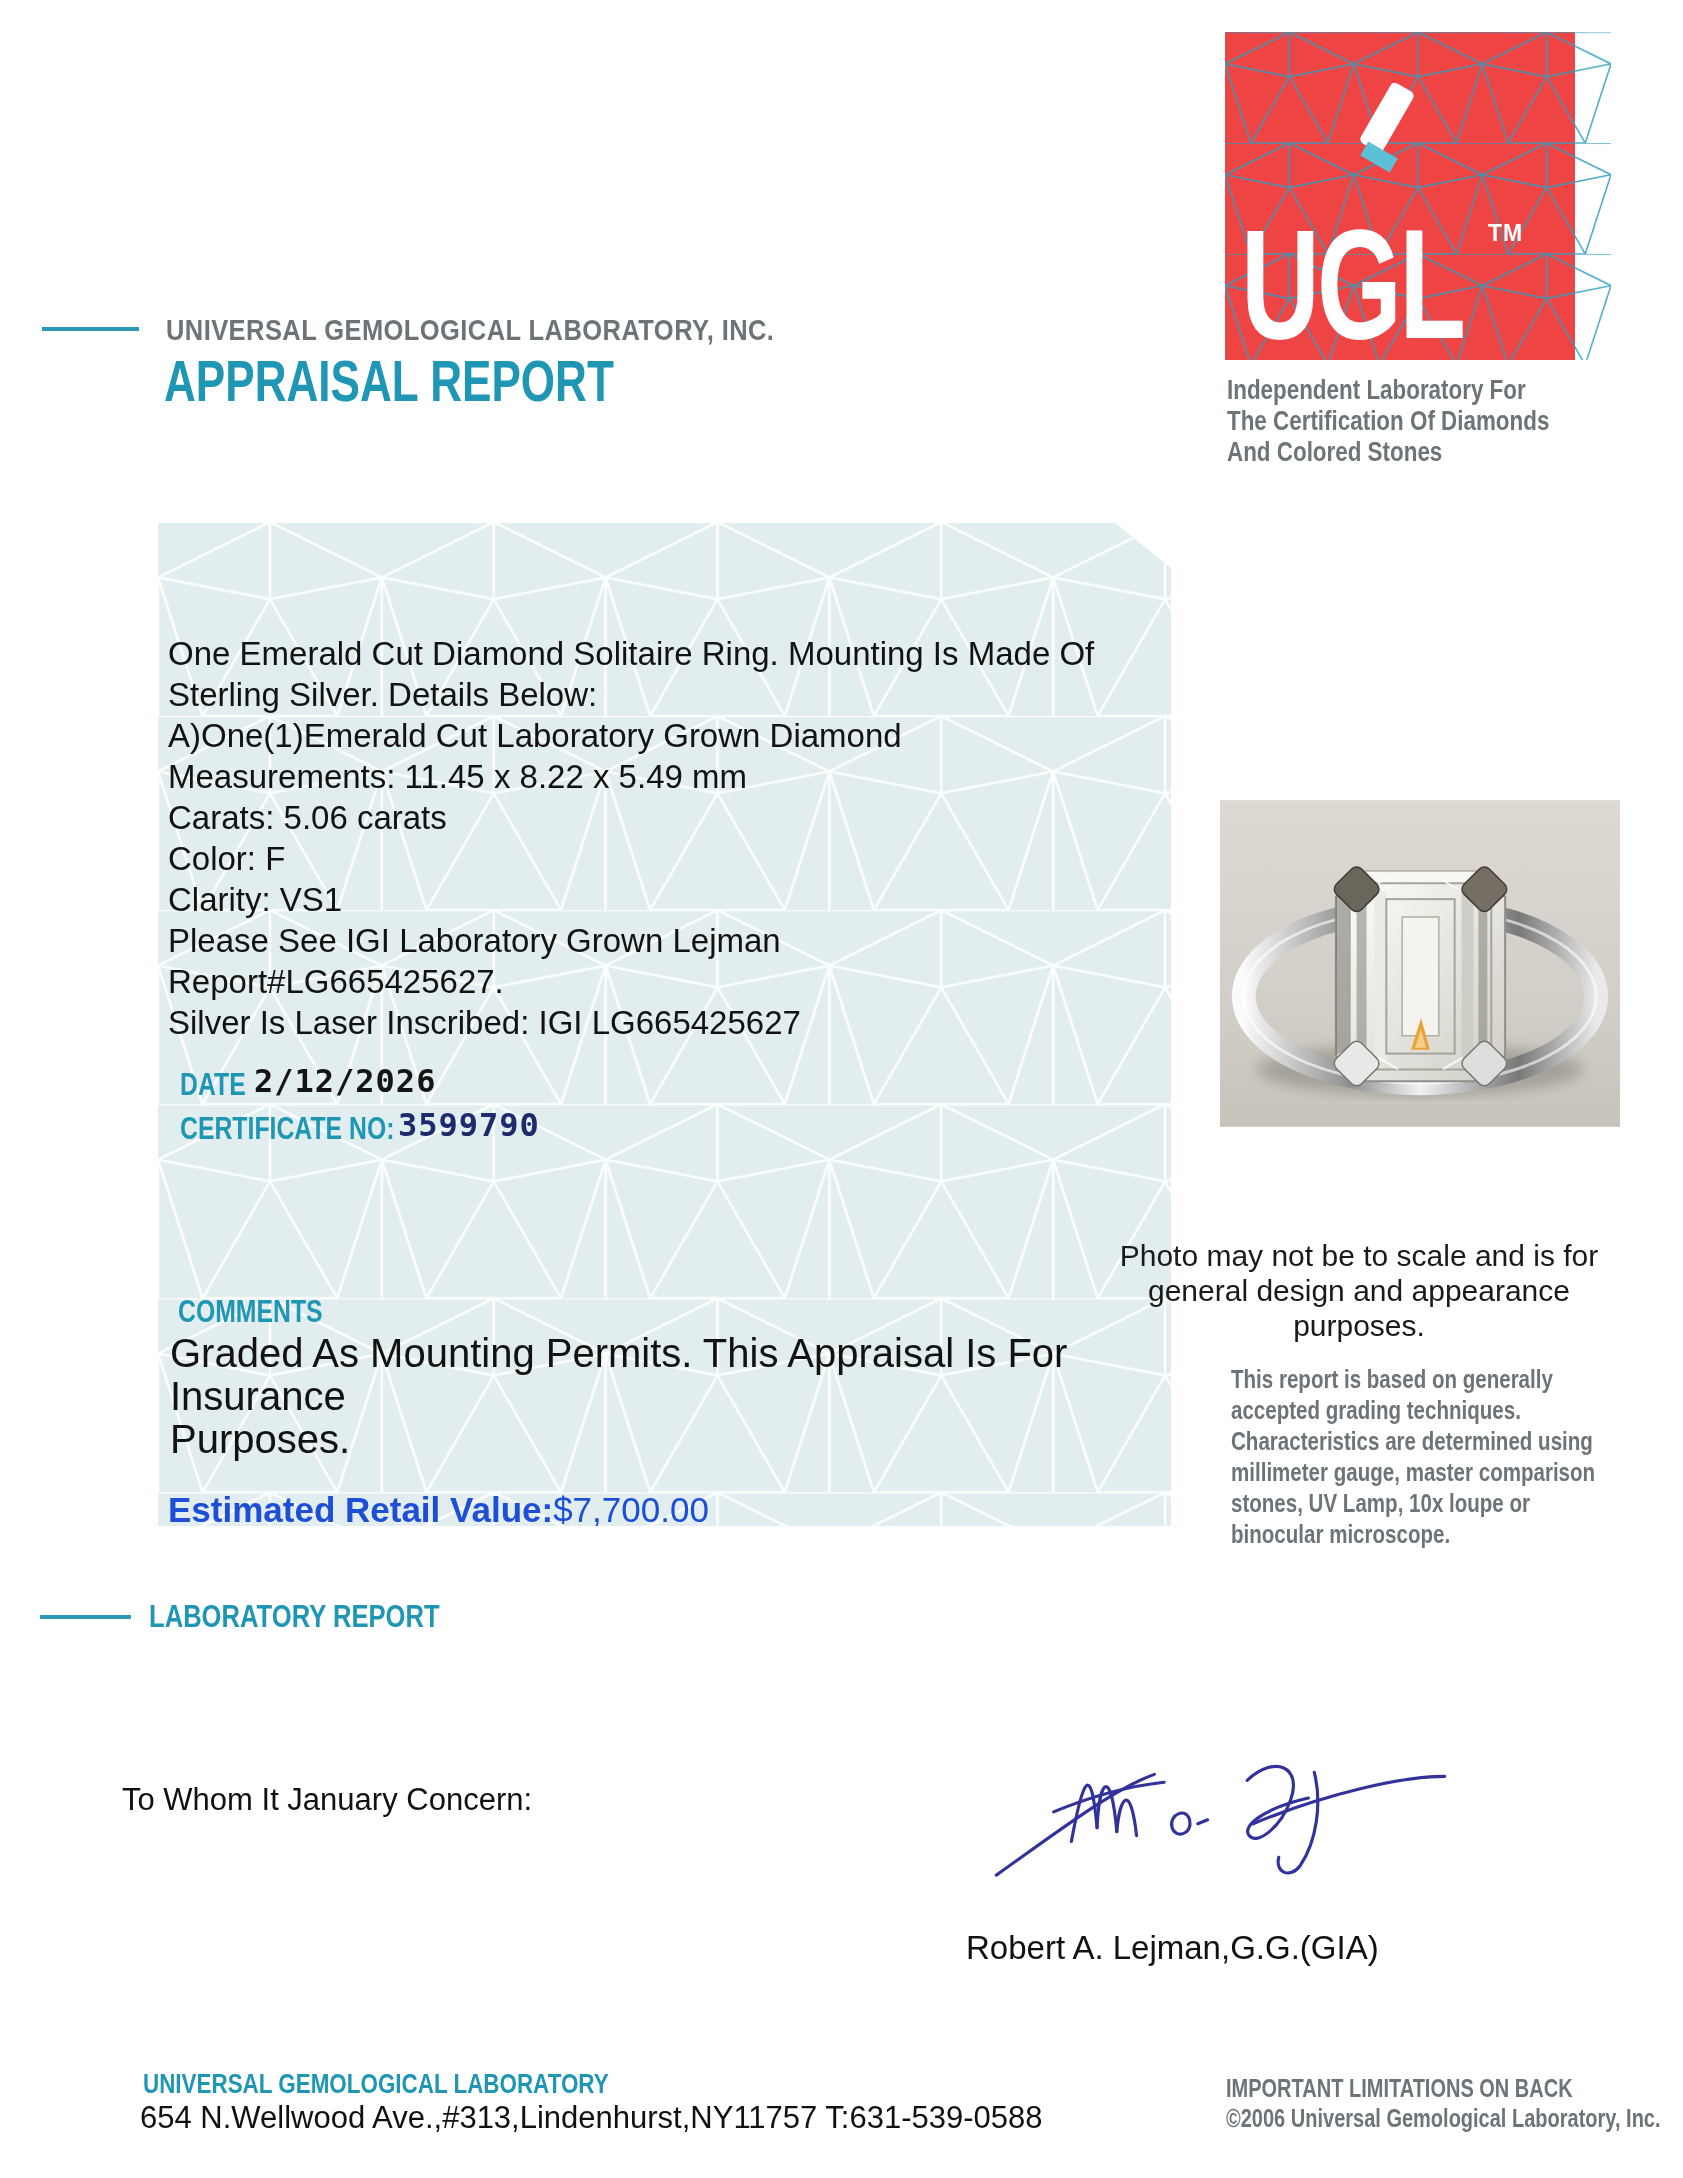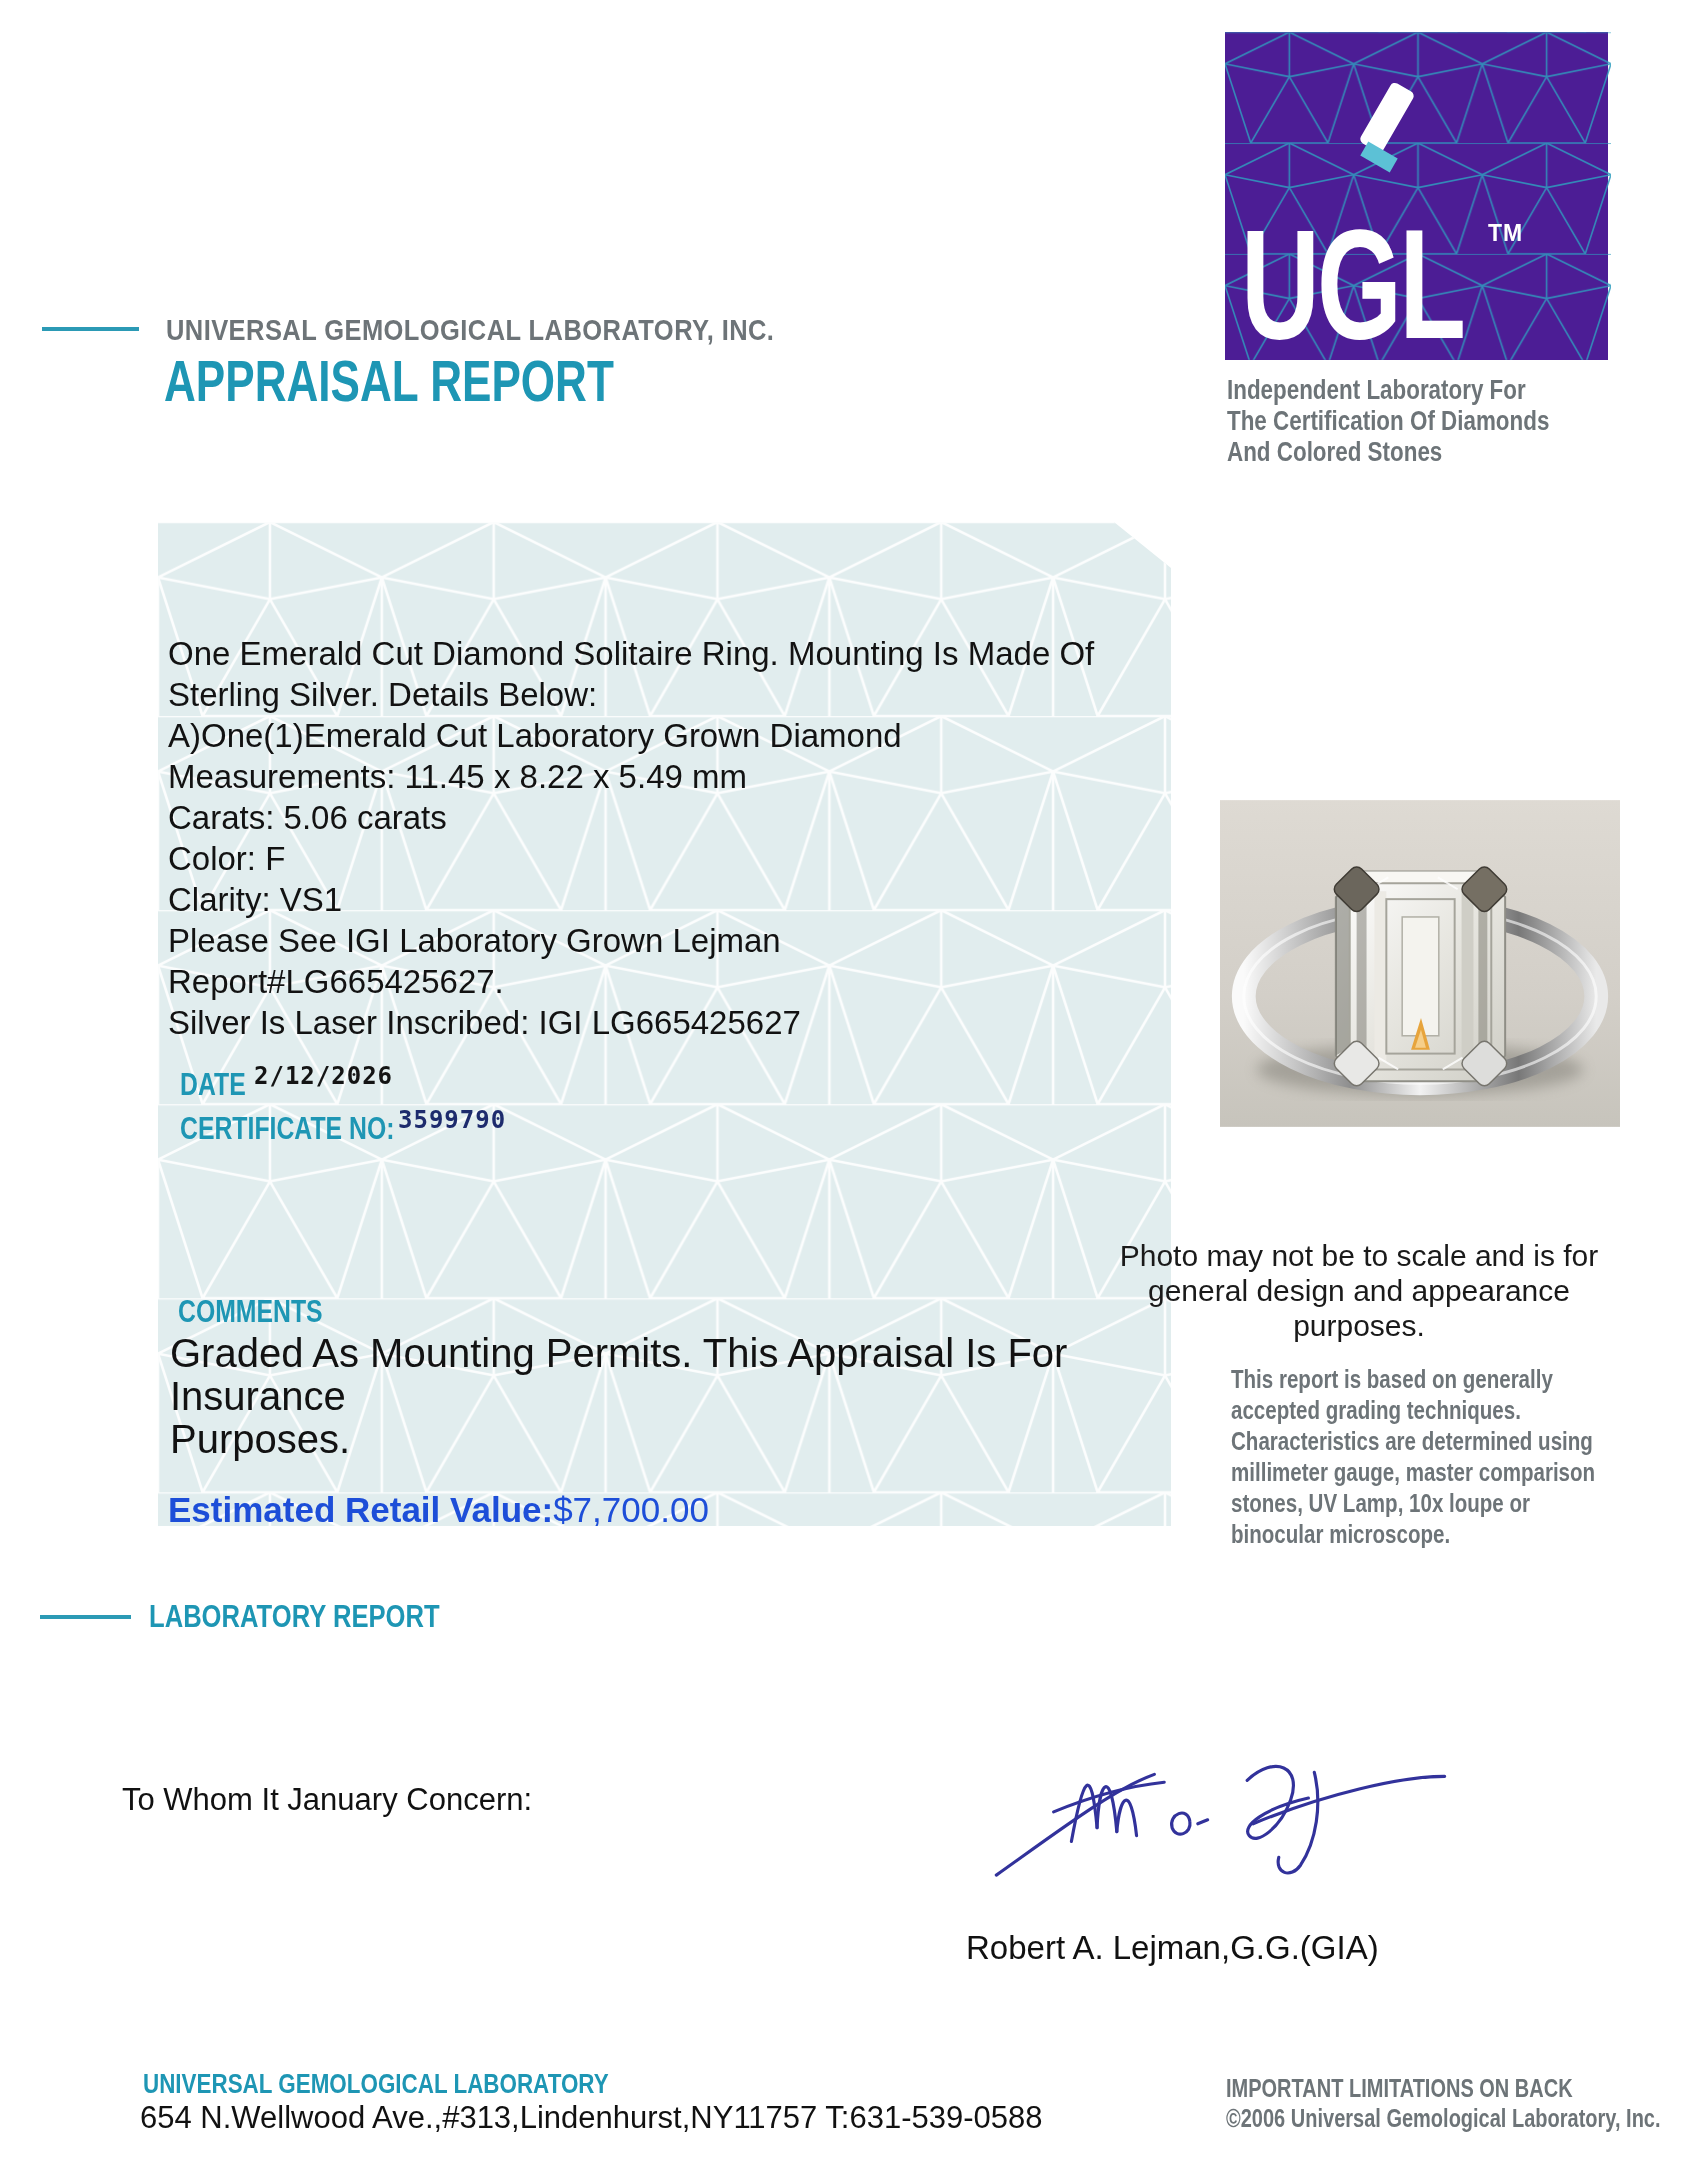--- a/index.html
+++ b/index.html
@@ -7,34 +7,34 @@
     position:relative;width:1683px;height:2178px;background:#ffffff;overflow:hidden;
     font-family:"Liberation Sans", sans-serif;color:#141414;
   }
   .abs{position:absolute;}
   .cond{transform-origin:0 0;white-space:nowrap;}
   
   .hdr-rule{left:42px;top:327px;width:97px;height:4px;background:#2b9ab5;}
   .company-name{left:166px;top:313px;font-size:30px;font-weight:700;color:#6d7478;transform:scaleX(0.85);letter-spacing:0.5px;}
   .page-title{left:164px;top:347px;font-size:58px;font-weight:800;color:#1e96b4;transform:scaleX(0.76);letter-spacing:0px;}
   
-  .logo{left:1225px;top:32px;width:383px;height:328px;background:#4c1d95;}
+  .logo{left:1225px;top:32px;width:350px;height:328px;background:#ef4444;}
   .logo svg{position:absolute;left:0;top:0;}
   .logo-text{position:absolute;left:16px;top:174px;font-size:156px;line-height:156px;font-weight:800;color:#ffffff;transform:scaleX(0.70);transform-origin:0 0;letter-spacing:-4px;white-space:nowrap;}
   .logo-accent{position:absolute;left:149px;top:51px;width:26px;height:69px;background:#ffffff;border-radius:5px;transform:rotate(30deg);}
   .logo-gnotch{position:absolute;left:137px;top:117px;width:34px;height:16px;background:#5cc1d6;transform:rotate(30deg);}
   .logo-tm{position:absolute;left:263px;top:188px;font-size:23px;font-weight:800;color:#ffffff;letter-spacing:1px;}
   .tagline{left:1227px;top:374px;color:#6d7478;font-size:28px;line-height:31px;font-weight:700;transform:scaleX(0.80);}
   .tagline div{white-space:nowrap;}
   
   .panel{left:158px;top:522px;width:1013px;height:1004px;background:#e1edee;
     clip-path:polygon(0 0, calc(100% - 57px) 0, 100% 46px, 100% 100%, 0 100%);}
   .panel > svg{position:absolute;left:0;top:0;}
   .lbl{color:#1e96b4;font-weight:800;font-size:31px;transform:scaleX(0.80);transform-origin:0 0;white-space:nowrap;}
-  .mono{font-family:"DejaVu Sans Mono", monospace;font-weight:700;font-size:24px;letter-spacing:1px;white-space:nowrap;}
+  .mono{font-family:"DejaVu Sans Mono", monospace;font-weight:700;font-size:32px;letter-spacing:1px;white-space:nowrap;}
   .date-value{color:#141414;}
   .cert-value{color:#1d2b6d;}
   .desc{left:10px;top:111px;font-size:33px;line-height:41px;color:#121212;}
   .desc div{white-space:nowrap;}
   .comments-lbl{left:20px;top:772px;}
   .comment-lines{left:12px;top:810px;font-size:40px;line-height:43px;color:#121212;}
   .retail-row{left:10px;top:968px;font-size:35px;color:#1d4ed8;white-space:nowrap;}
   .retail-label{font-weight:800;}
   
   .photo{left:1220px;top:800px;width:400px;height:327px;}

